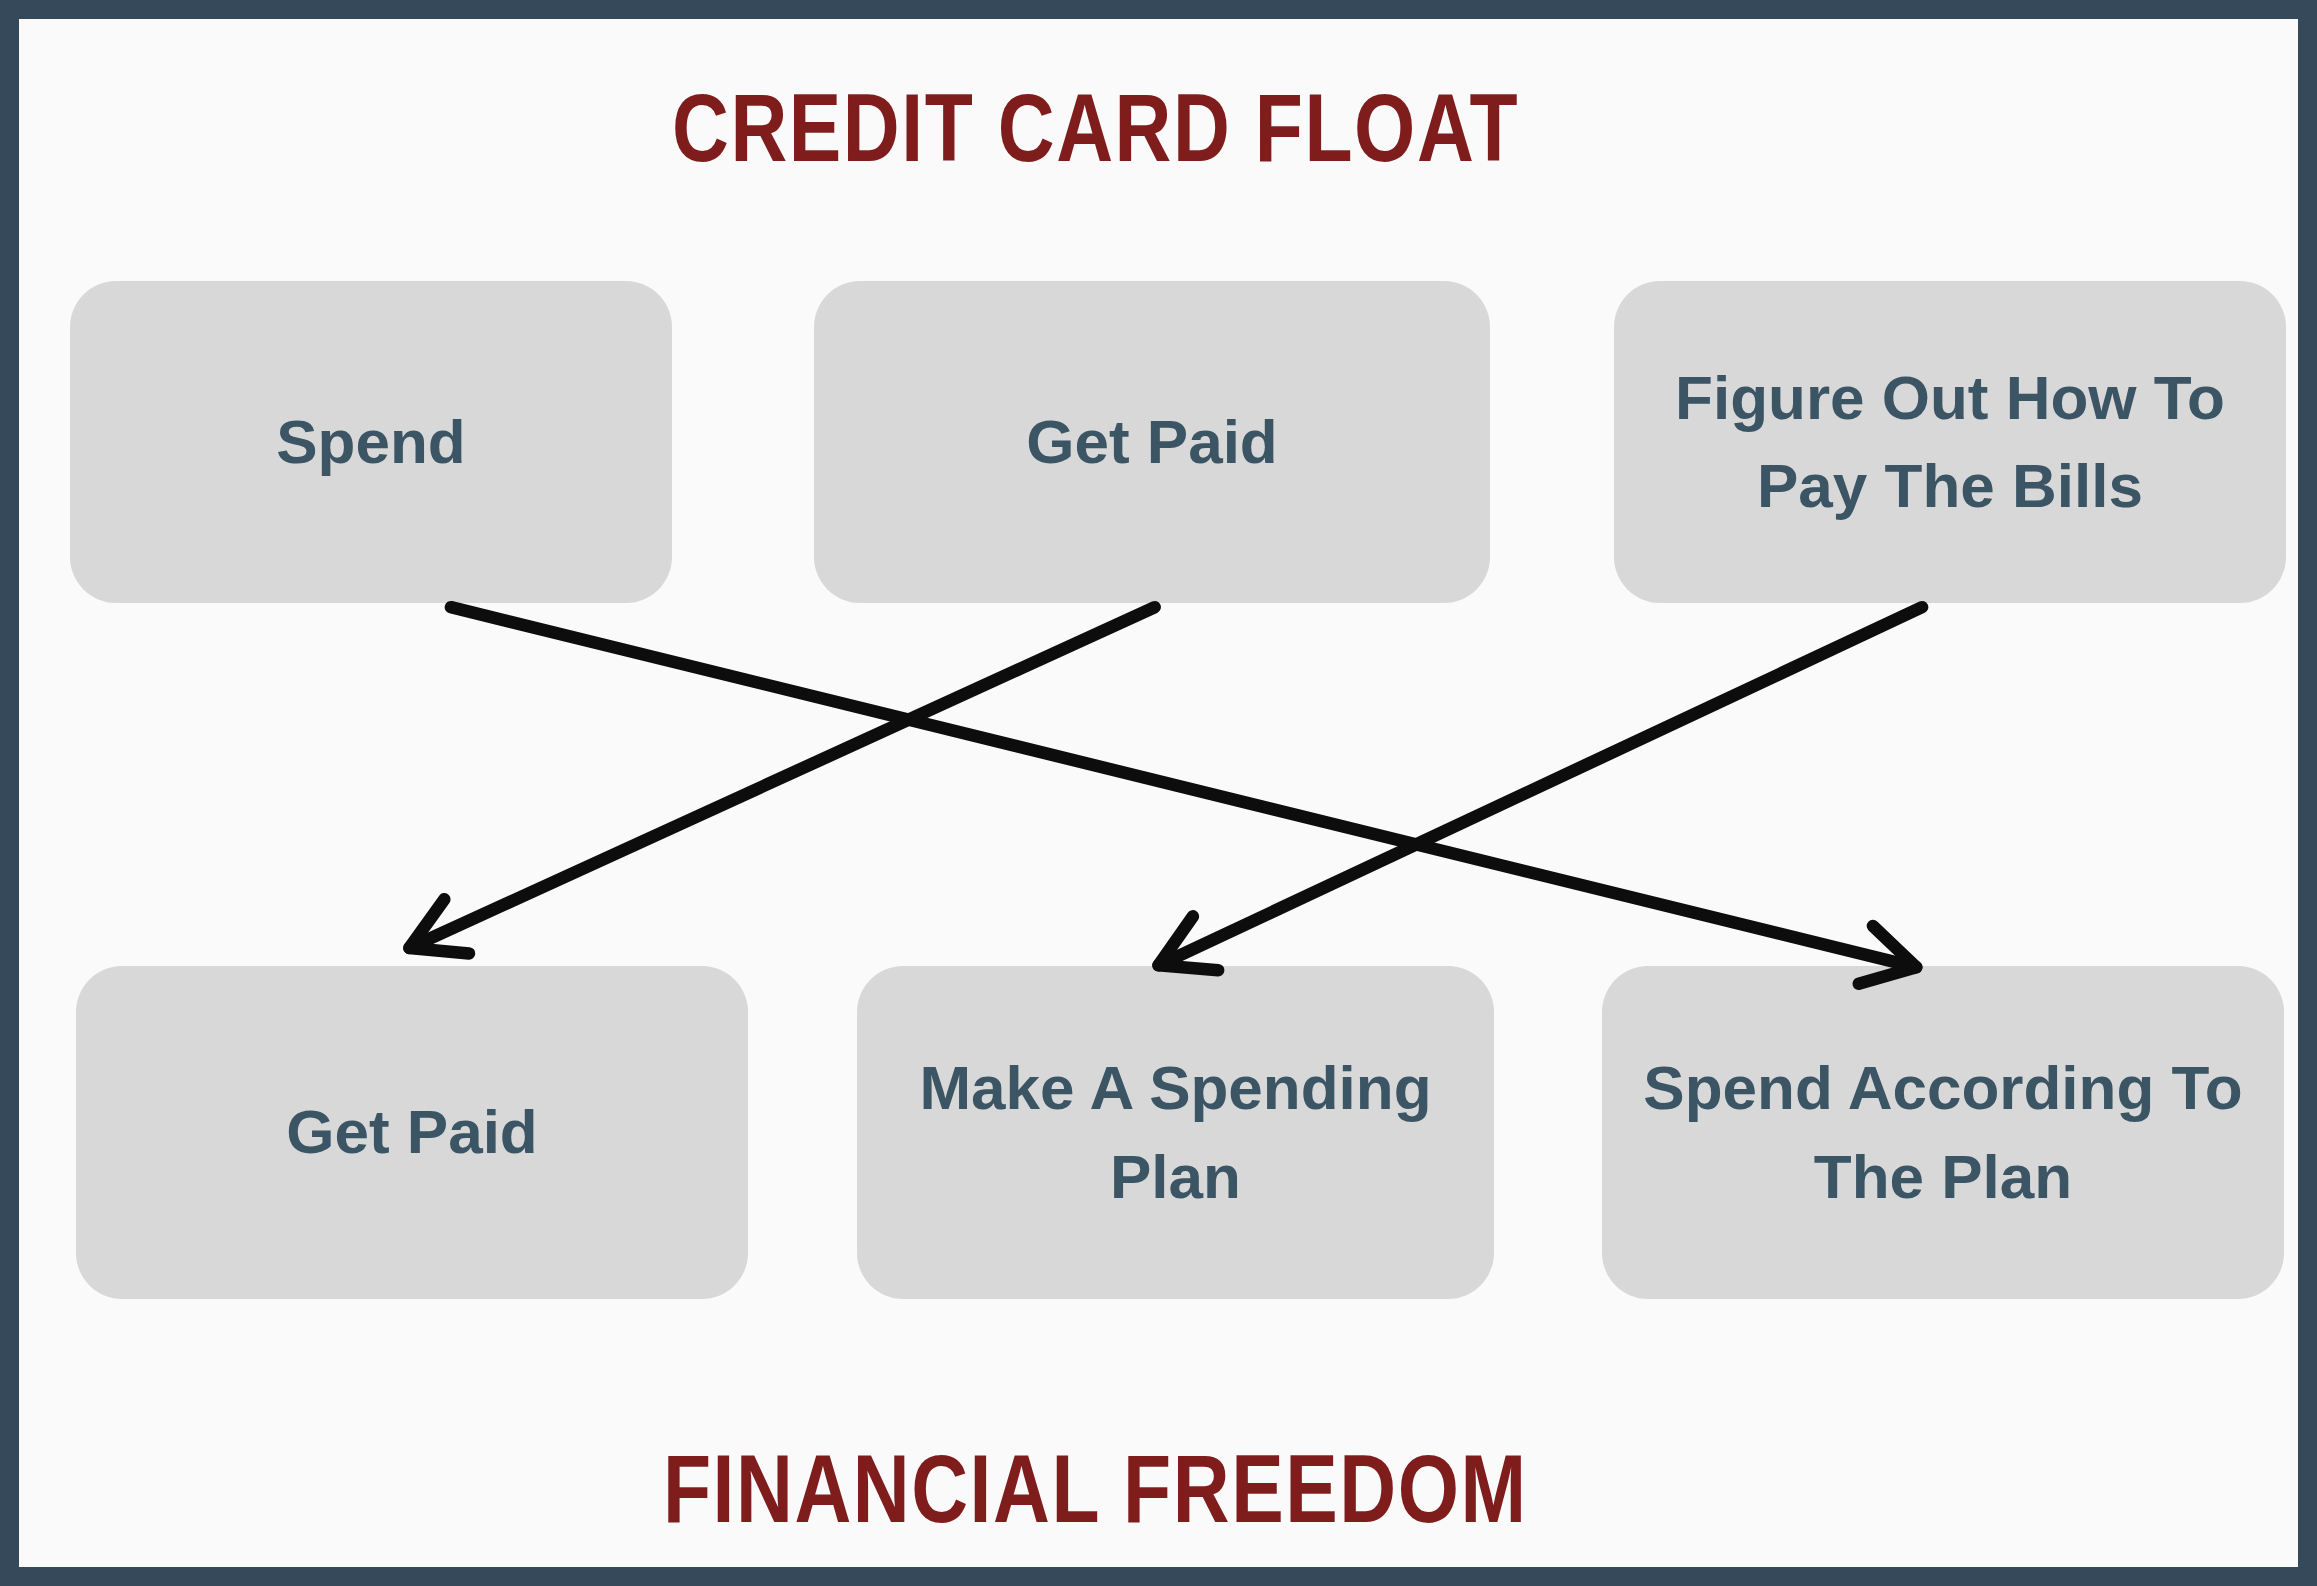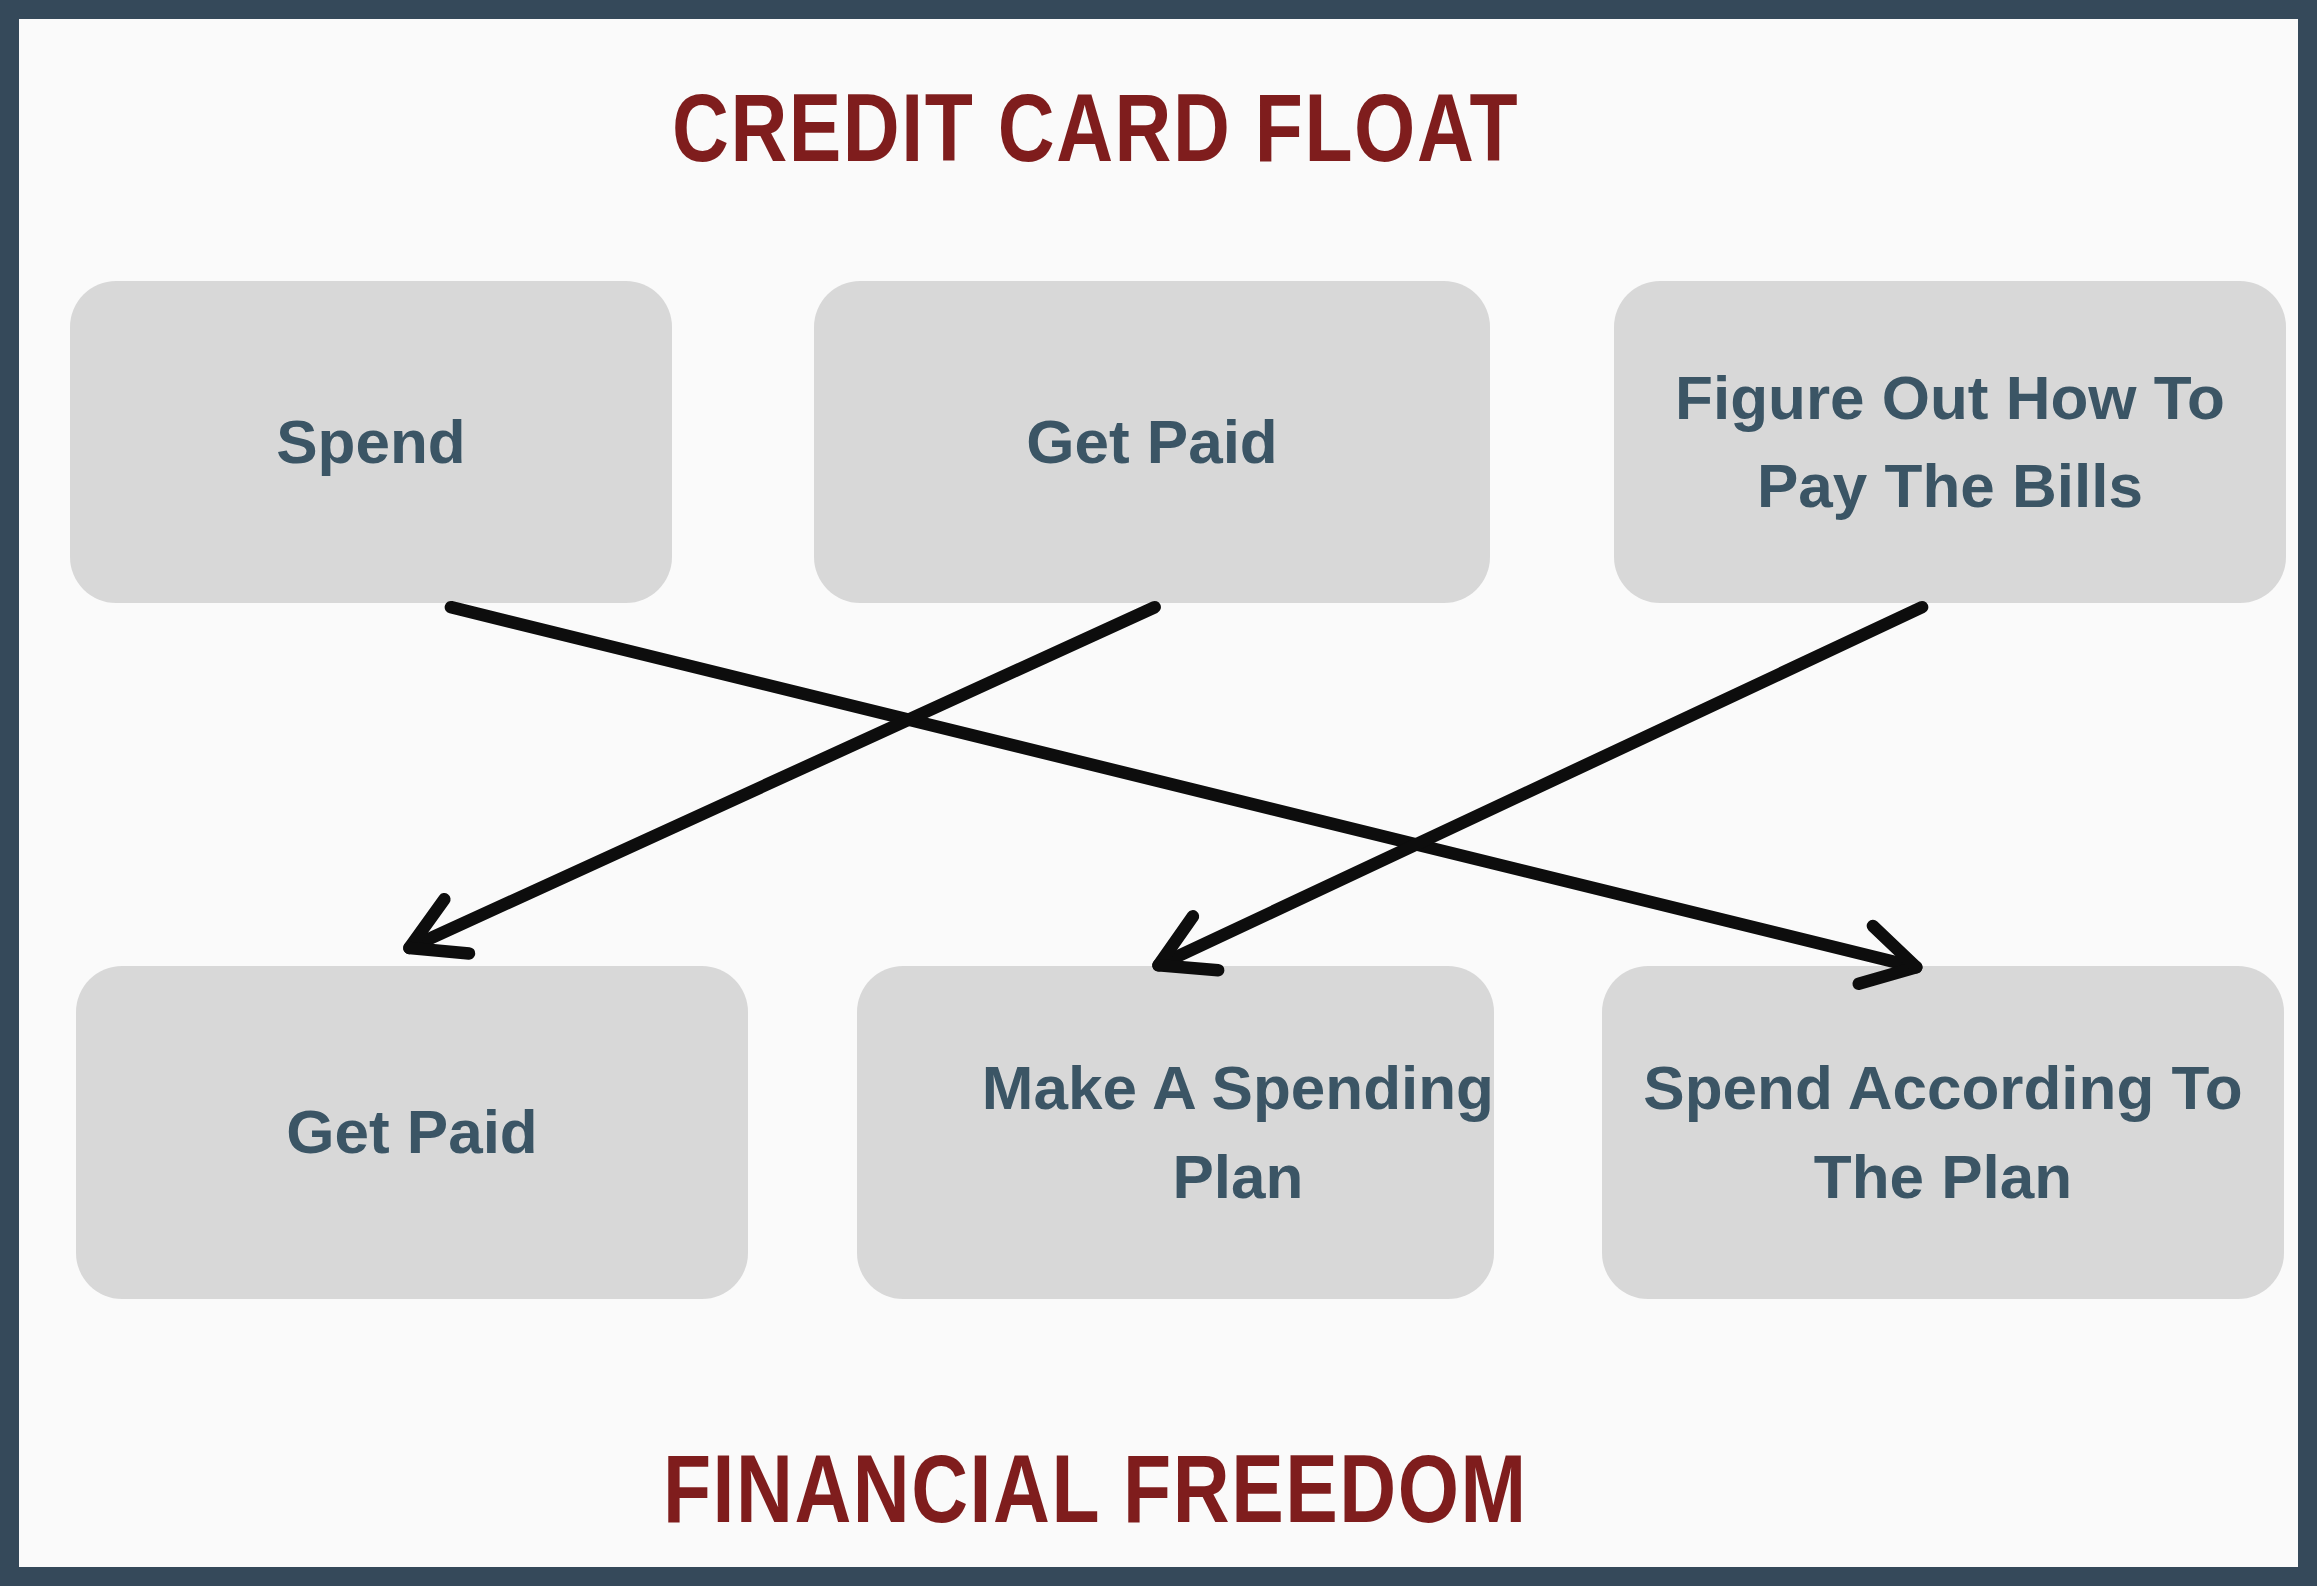--- a/index.html
+++ b/index.html
@@ -60,21 +60,21 @@
     font-weight: bold;
     line-height: 1.42;
     white-space: pre;
   }
   
   #node-spend-top        { left: 70px;   top: 281px;  width: 602px; height: 322px; }
   #node-get-paid-top     { left: 814px;  top: 281px;  width: 676px; height: 322px; }
   #node-figure-out       { left: 1587px; top: 281px;  width: 672px; height: 322px; margin-left: 27px; }
   
   #node-get-paid-bottom  { left: 76px;   top: 966px; width: 672px; height: 333px; }
-  #node-spending-plan    { left: 857px;  top: 966px; width: 637px; height: 333px; justify-content: flex-end; }
+  #node-spending-plan    { left: 857px;  top: 966px; width: 637px; height: 333px; }
   #node-spend-according  { left: 1576px; top: 966px; width: 682px; height: 333px; margin-left: 26px; }
   #arrow-layer {
     position: absolute;
     inset: 0;
     z-index: 3;
   }
 </style>
 </head>
 <body>
 

